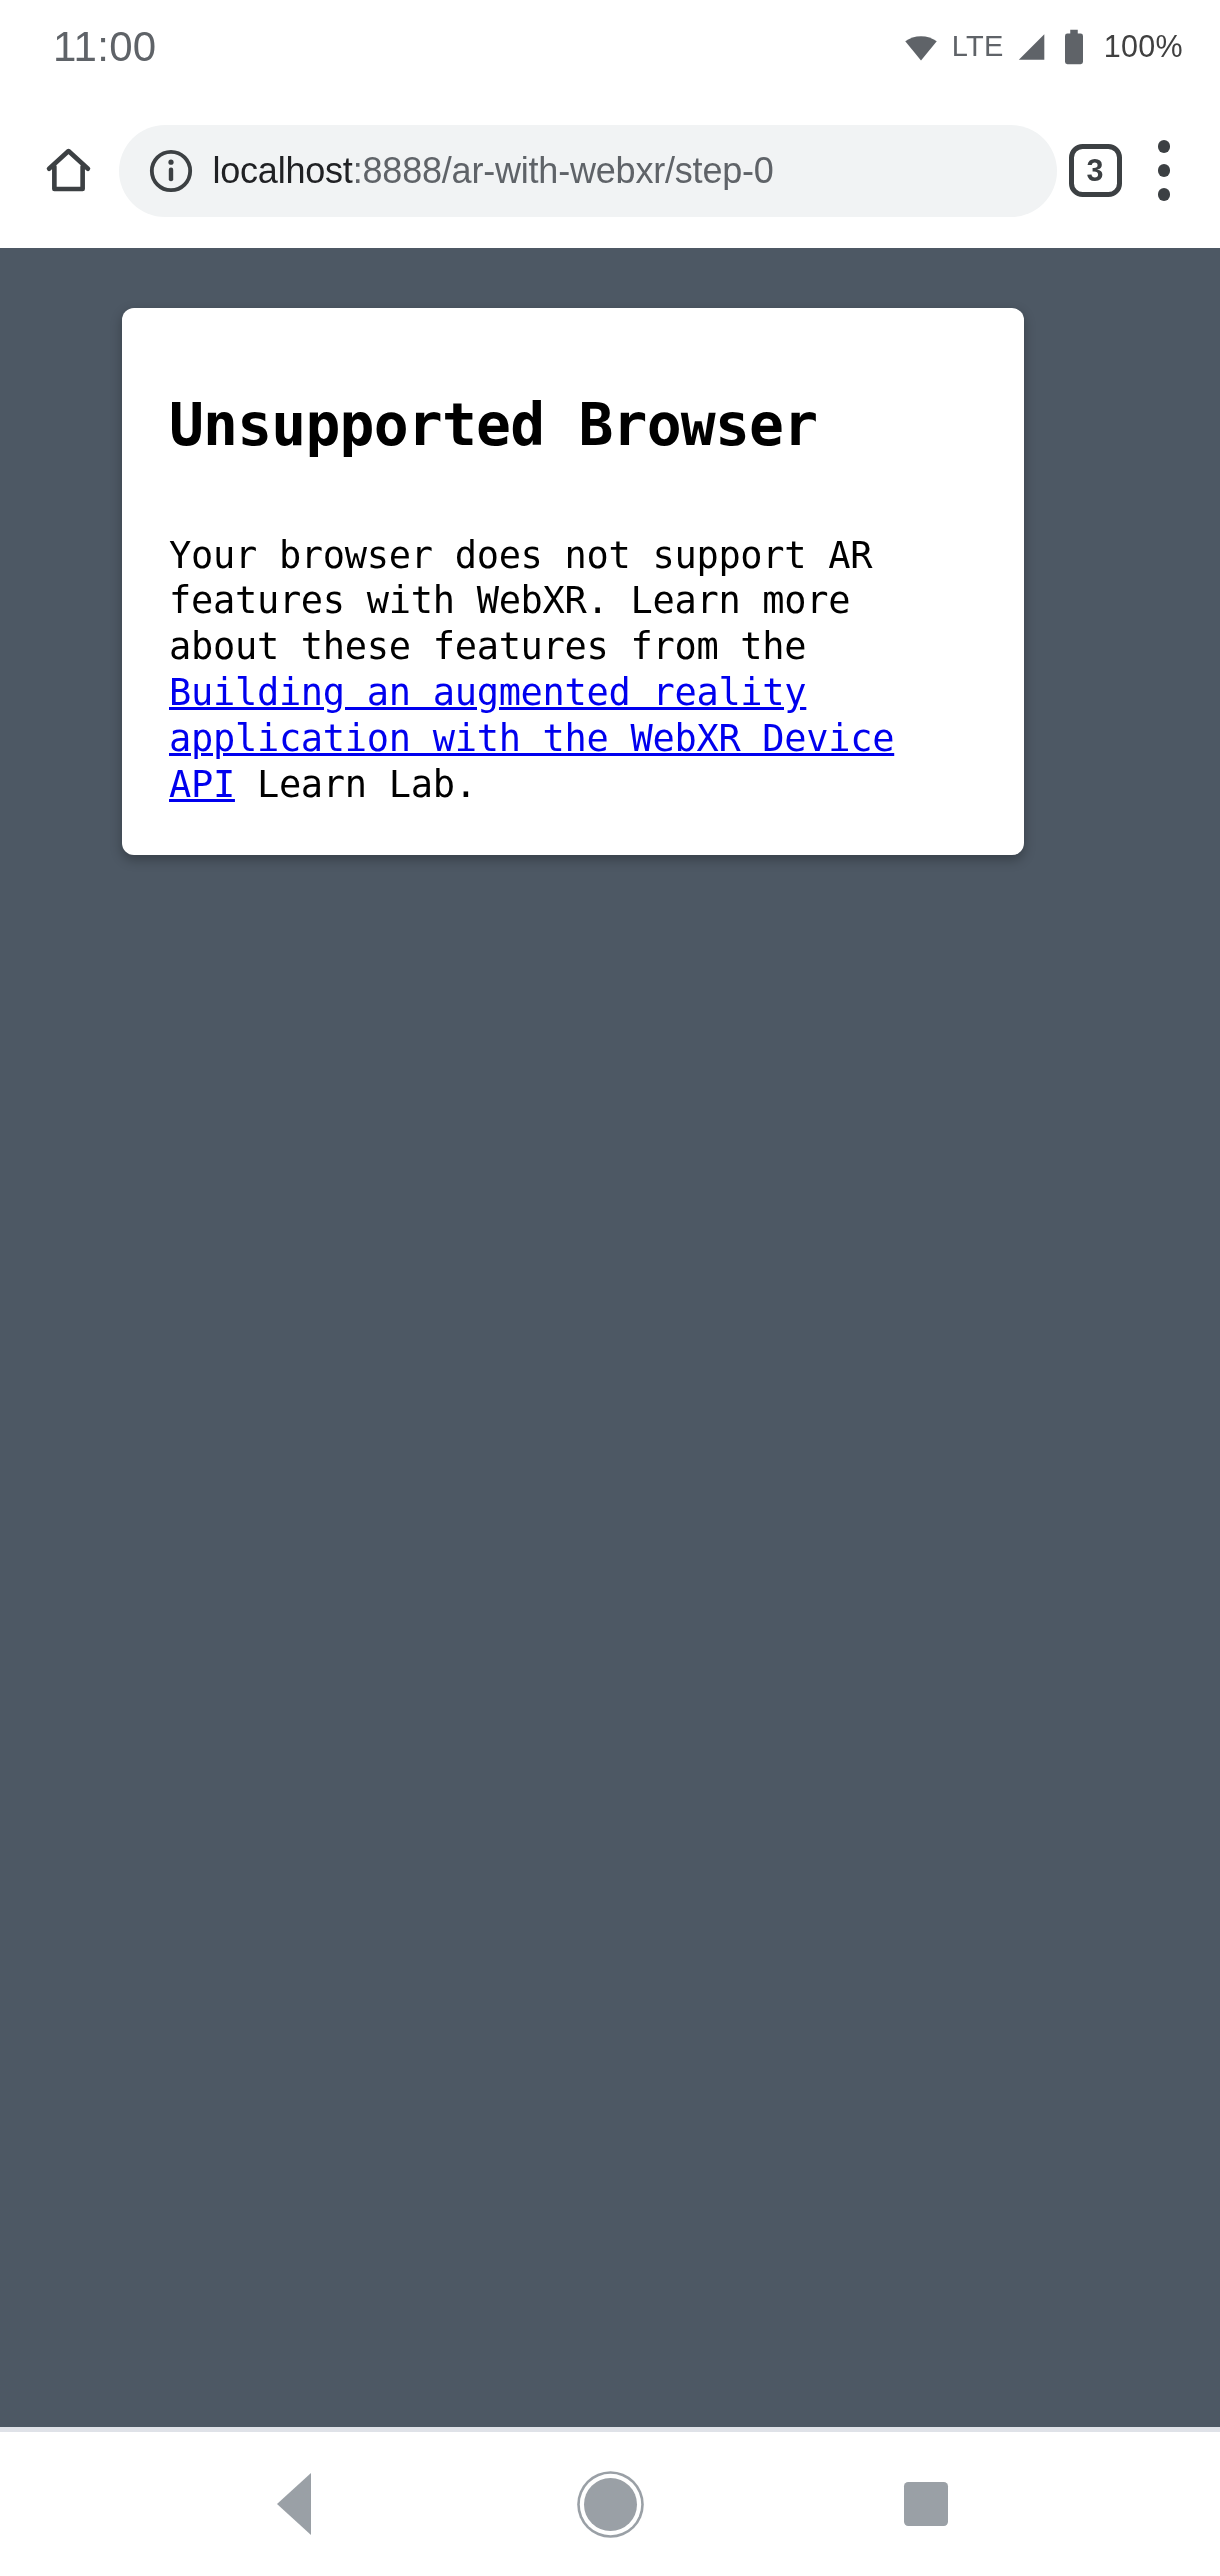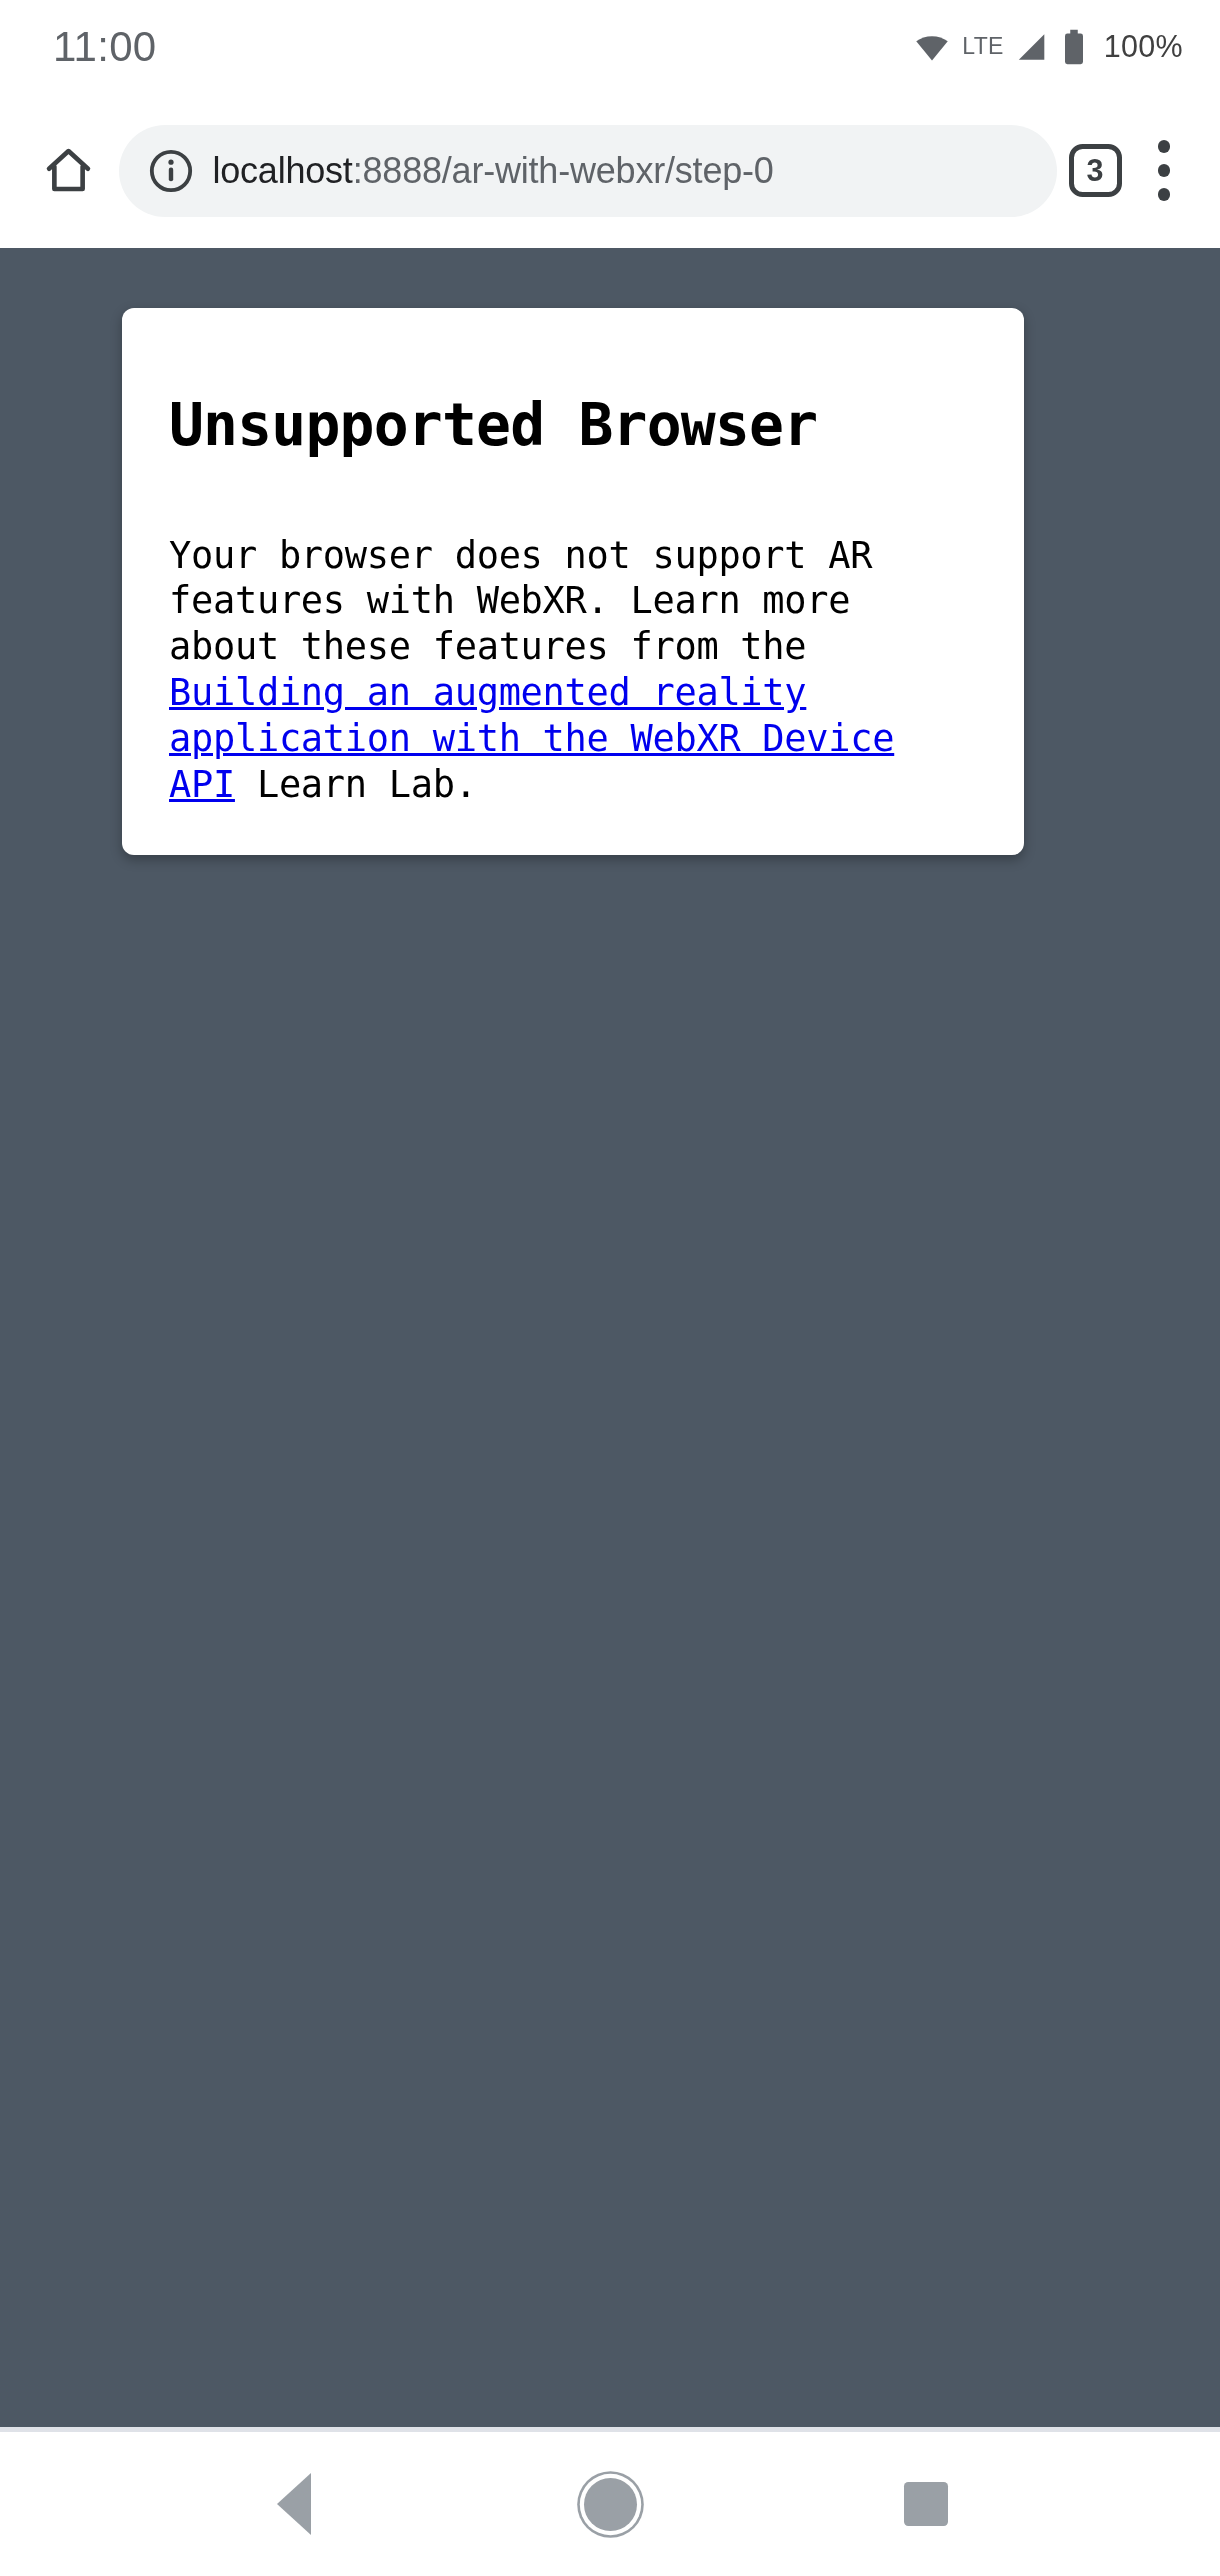--- a/index.html
+++ b/index.html
@@ -30,21 +30,21 @@
     letter-spacing:0.3px; line-height:1;
   }
   .status-right {
     margin-left:auto;
     display:flex; align-items:center; gap:12.7px;
   }
   .ic-wifi { width:36px; height:36px; display:block; }
   .ic-signal { width:34px; height:34px; display:block; }
   .ic-battery { width:22px; height:36px; display:block; }
   .status-lte {
-    font-size:23px; color:#5f6368; line-height:1;
+    font-size:29px; color:#5f6368; line-height:1;
     letter-spacing:0.3px;
   }
   .status-batt {
     font-size:30.5px; color:#404040; line-height:1;
     margin-left:6px; letter-spacing:0.3px;
   }
 
   
   .toolbar {
     height:155px; flex:0 0 155px;

